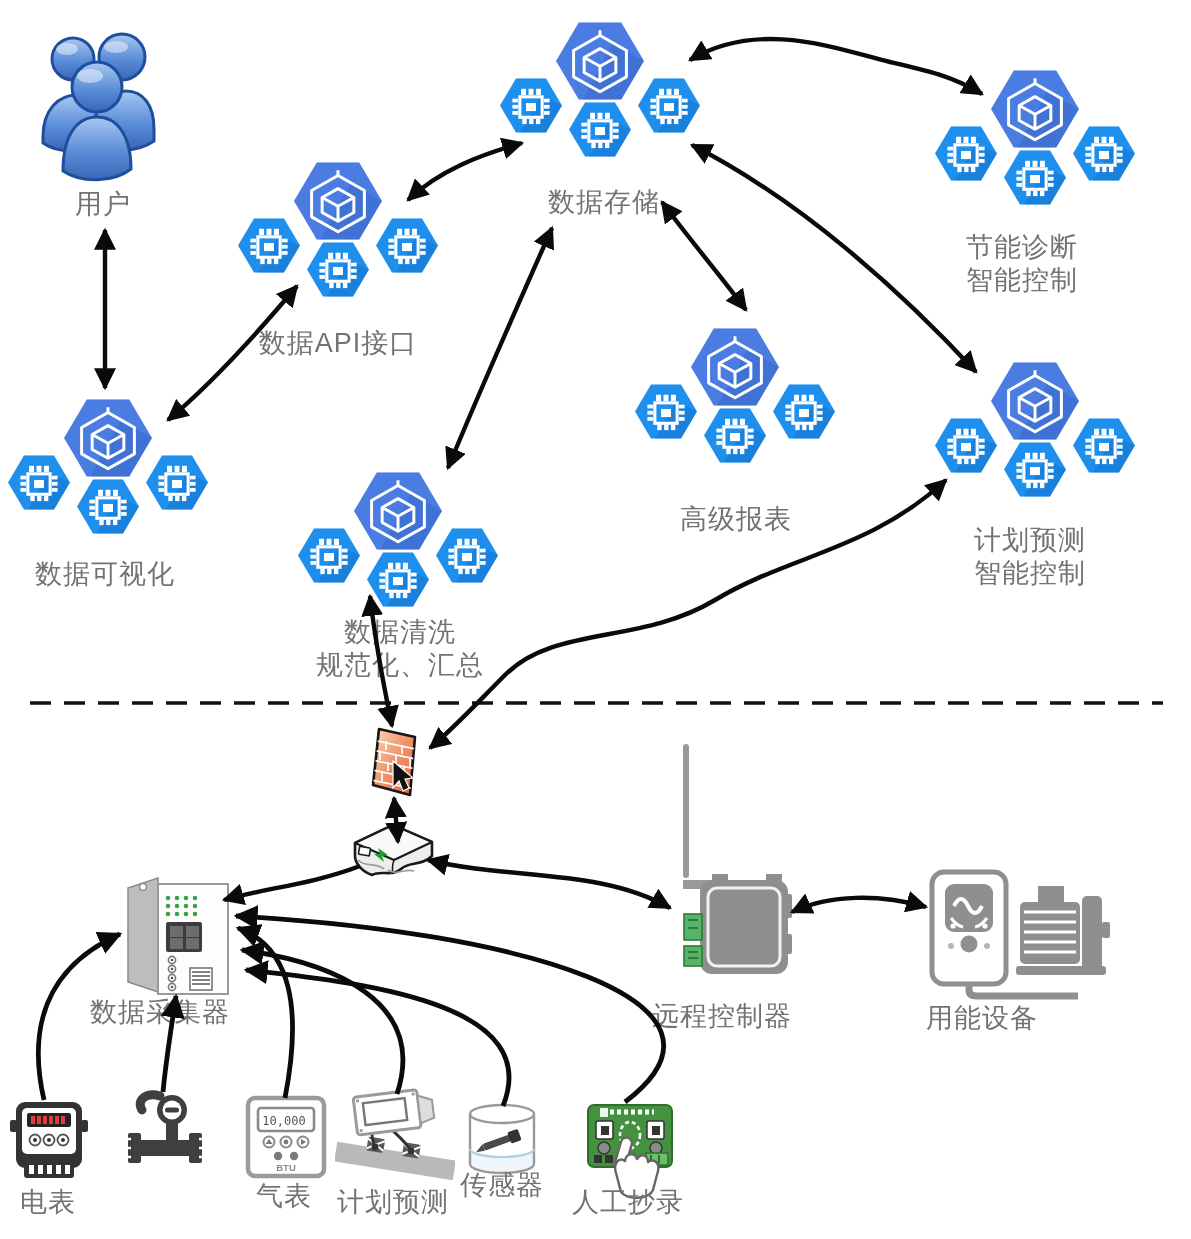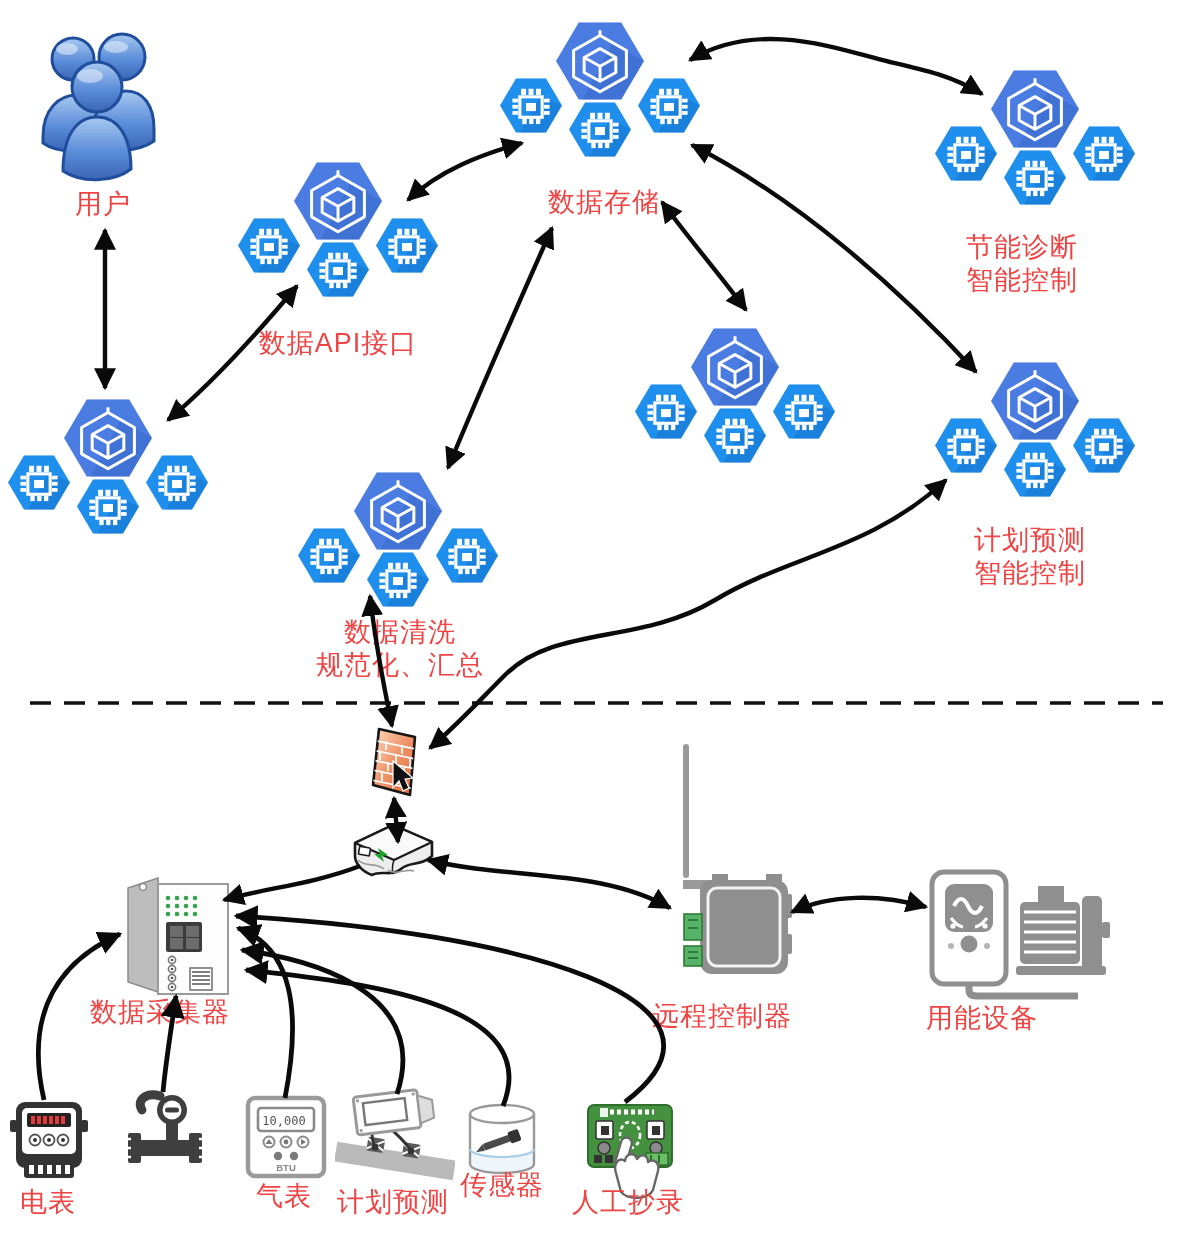--- a/index.html
+++ b/index.html
@@ -1,19 +1,19 @@
 <!DOCTYPE html>
 <html><head>
 <meta charset="utf-8">
 <style>
   html,body{margin:0;padding:0;background:#fff;}
   .canvas{position:relative;width:1191px;height:1239px;background:#fff;overflow:hidden;
           font-family:"Liberation Sans",sans-serif;}
   .node-label{position:absolute;width:200px;text-align:center;font-size:27px;line-height:33px;
-              color:#ef4444;white-space:pre-line;letter-spacing:1px;}
+              color:#737373;white-space:pre-line;letter-spacing:1px;}
   .cluster{position:absolute;width:200px;height:136px;}
   .cluster svg{position:absolute;}
   .icon-box{position:absolute;}
   #wires{position:absolute;left:0;top:0;pointer-events:none;z-index:50;}
   .arrow{fill:none;stroke:#0a0a0a;stroke-width:4.4;}
   .wire{fill:none;stroke:#0a0a0a;stroke-width:4.8;}
 </style>
 </head>
 <body>
 
@@ -148,20 +148,21 @@
   <svg class="hx" style="left:0;top:56px" width="62" height="55" viewBox="0 0 100 88">
         <use href="#sym-chiphex"></use>
       </svg>
   <svg class="hx" style="left:69px;top:80px" width="62" height="55" viewBox="0 0 100 88">
         <use href="#sym-chiphex"></use>
       </svg>
   <svg class="hx" style="left:138px;top:56px" width="62" height="55" viewBox="0 0 100 88">
         <use href="#sym-chiphex"></use>
       </svg>
 </div>
+<div class="node-label" style="left:5px;top:558px">数据可视化</div>
 
 <div class="cluster" style="left:298px;top:472px">
   <svg class="hx" style="left:56px;top:0" width="88" height="78" viewBox="0 0 100 88">
         <use href="#sym-bighex"></use>
       </svg>
   <svg class="hx" style="left:0;top:56px" width="62" height="55" viewBox="0 0 100 88">
         <use href="#sym-chiphex"></use>
       </svg>
   <svg class="hx" style="left:69px;top:80px" width="62" height="55" viewBox="0 0 100 88">
         <use href="#sym-chiphex"></use>
@@ -180,20 +181,21 @@
   <svg class="hx" style="left:0;top:56px" width="62" height="55" viewBox="0 0 100 88">
         <use href="#sym-chiphex"></use>
       </svg>
   <svg class="hx" style="left:69px;top:80px" width="62" height="55" viewBox="0 0 100 88">
         <use href="#sym-chiphex"></use>
       </svg>
   <svg class="hx" style="left:138px;top:56px" width="62" height="55" viewBox="0 0 100 88">
         <use href="#sym-chiphex"></use>
       </svg>
 </div>
+<div class="node-label" style="left:636px;top:503px">高级报表</div>
 
 <div class="cluster" style="left:935px;top:362px">
   <svg class="hx" style="left:56px;top:0" width="88" height="78" viewBox="0 0 100 88">
         <use href="#sym-bighex"></use>
       </svg>
   <svg class="hx" style="left:0;top:56px" width="62" height="55" viewBox="0 0 100 88">
         <use href="#sym-chiphex"></use>
       </svg>
   <svg class="hx" style="left:69px;top:80px" width="62" height="55" viewBox="0 0 100 88">
         <use href="#sym-chiphex"></use>

